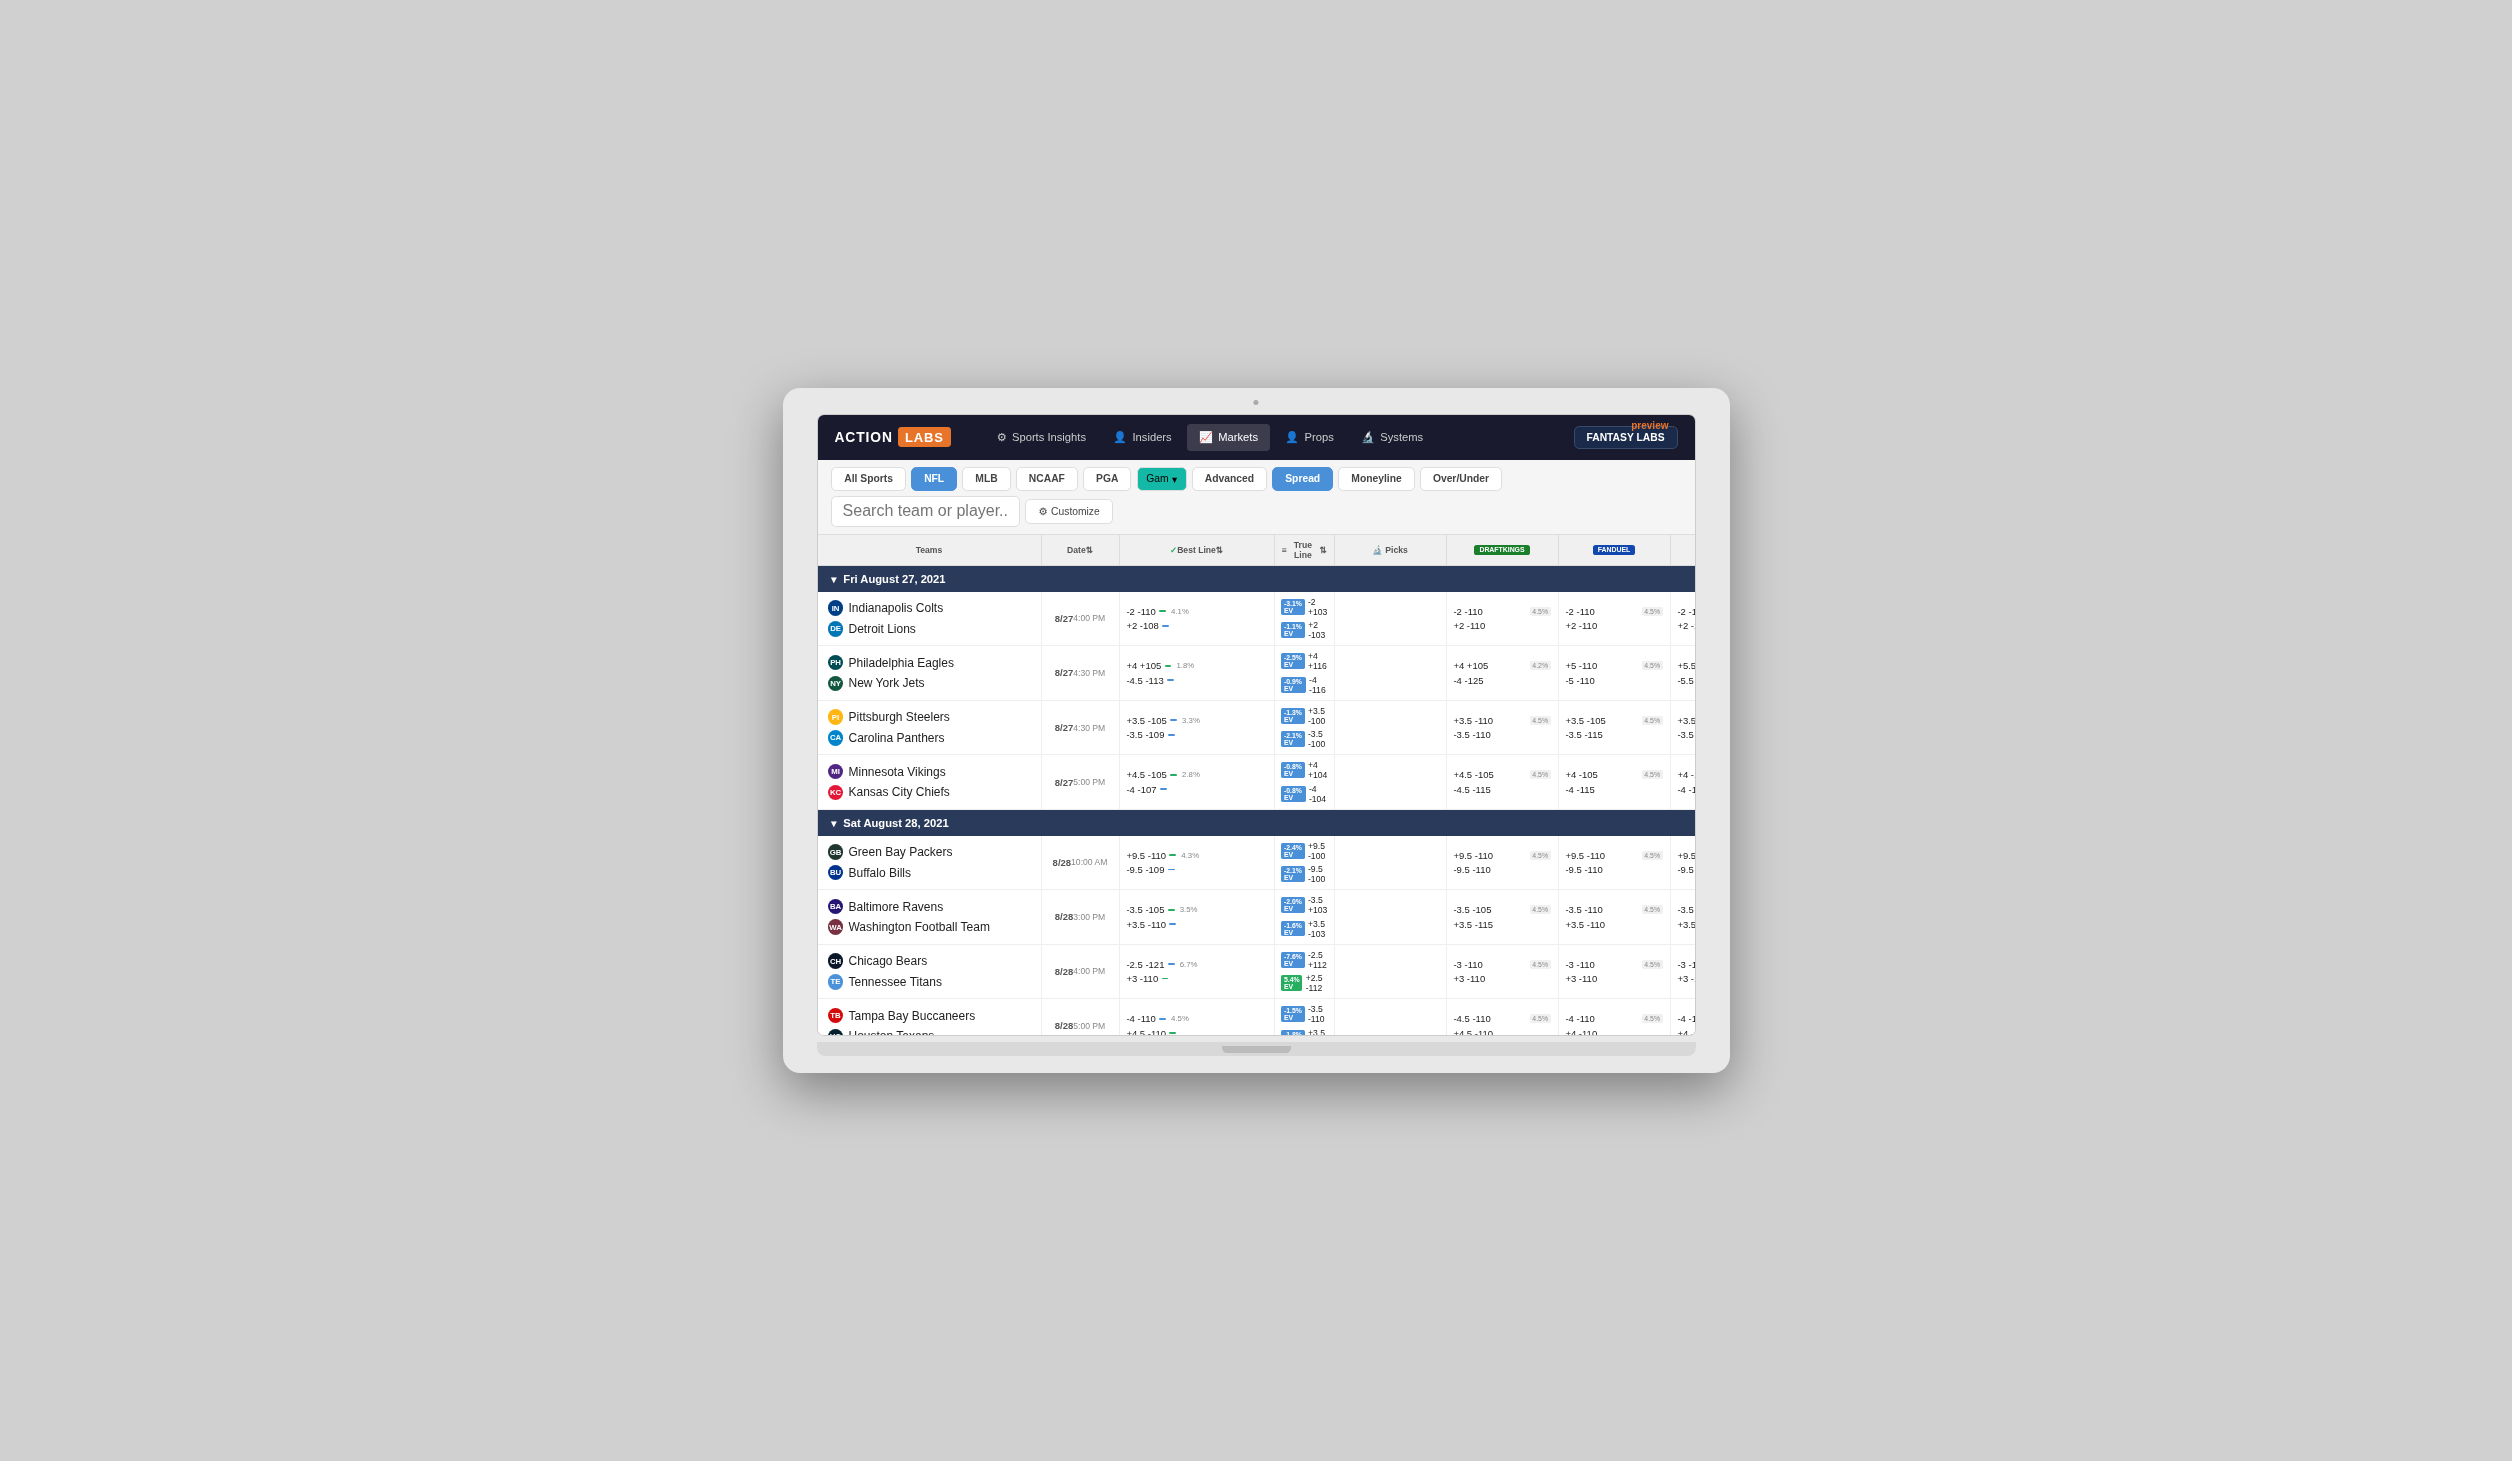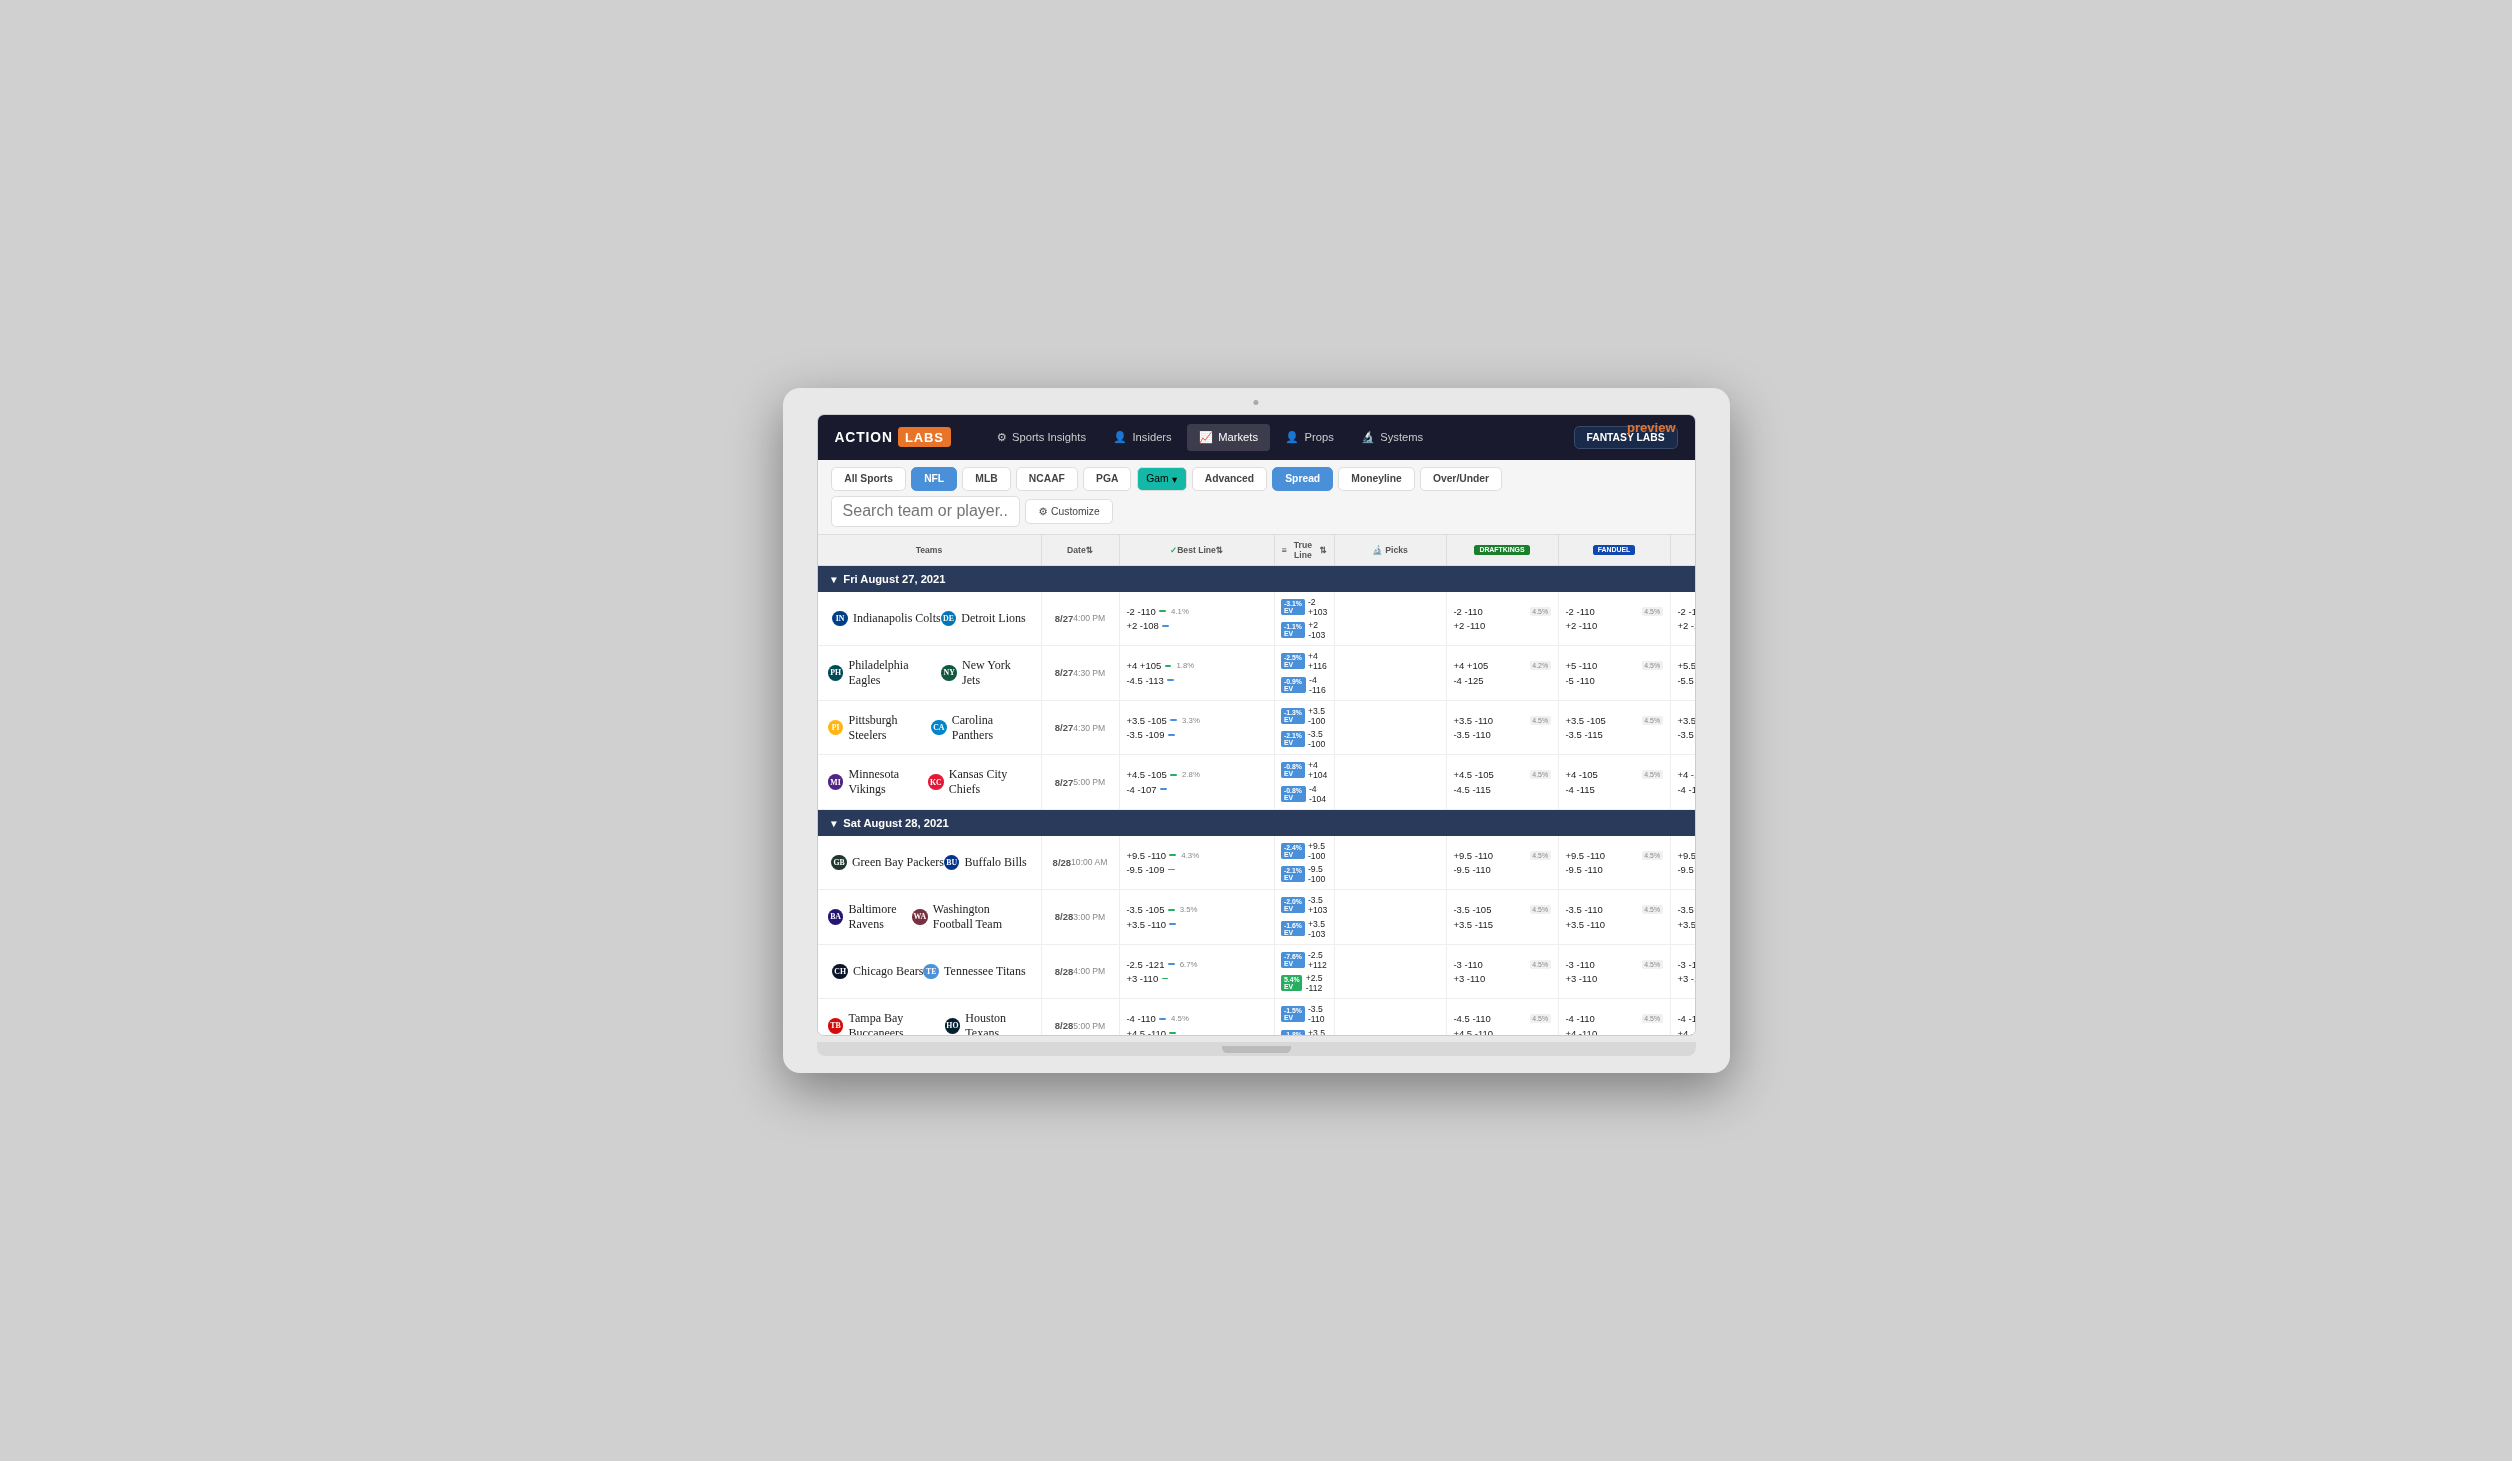--- a/index.html
+++ b/index.html
@@ -87,24 +87,24 @@
       color: white;
       font-size: 10.3px;
       font-weight: 700;
       cursor: pointer;
       position: relative;
     }
 
     .preview-badge {
       position: absolute;
       top: -6.9px;
-      right: 1px;
+      right: 8px;
       background: transparent;
       color: #e8742a;
-      font-size: 13px;
+      font-size: 10px;
       font-weight: 700;
     }
 
     
     .filter-bar {
       background: #f5f5f5;
       border-bottom: 0.9px solid #ddd;
       padding: 6.9px 13.8px;
       display: flex;
       align-items: center;
@@ -192,24 +192,23 @@
     
     .game-row {
       display: grid;
       grid-template-columns: 224px 78px 155px 60px 112px 112px 112px 112px 112px;
       border-bottom: 0.9px solid #eee;
     }
 
     .team-cell {
       padding: 5.2px 10.3px;
       display: flex;
-      flex-direction: row;
+      flex-direction: column;
       justify-content: center;
       border-right: 0.9px solid #eee;
-      font-family: Liberation Serif, serif;
     }
 
     .team-row {
       display: flex;
       align-items: center;
       gap: 5.2px;
       padding: 2.6px 0;
     }
 
     .team-icon {

